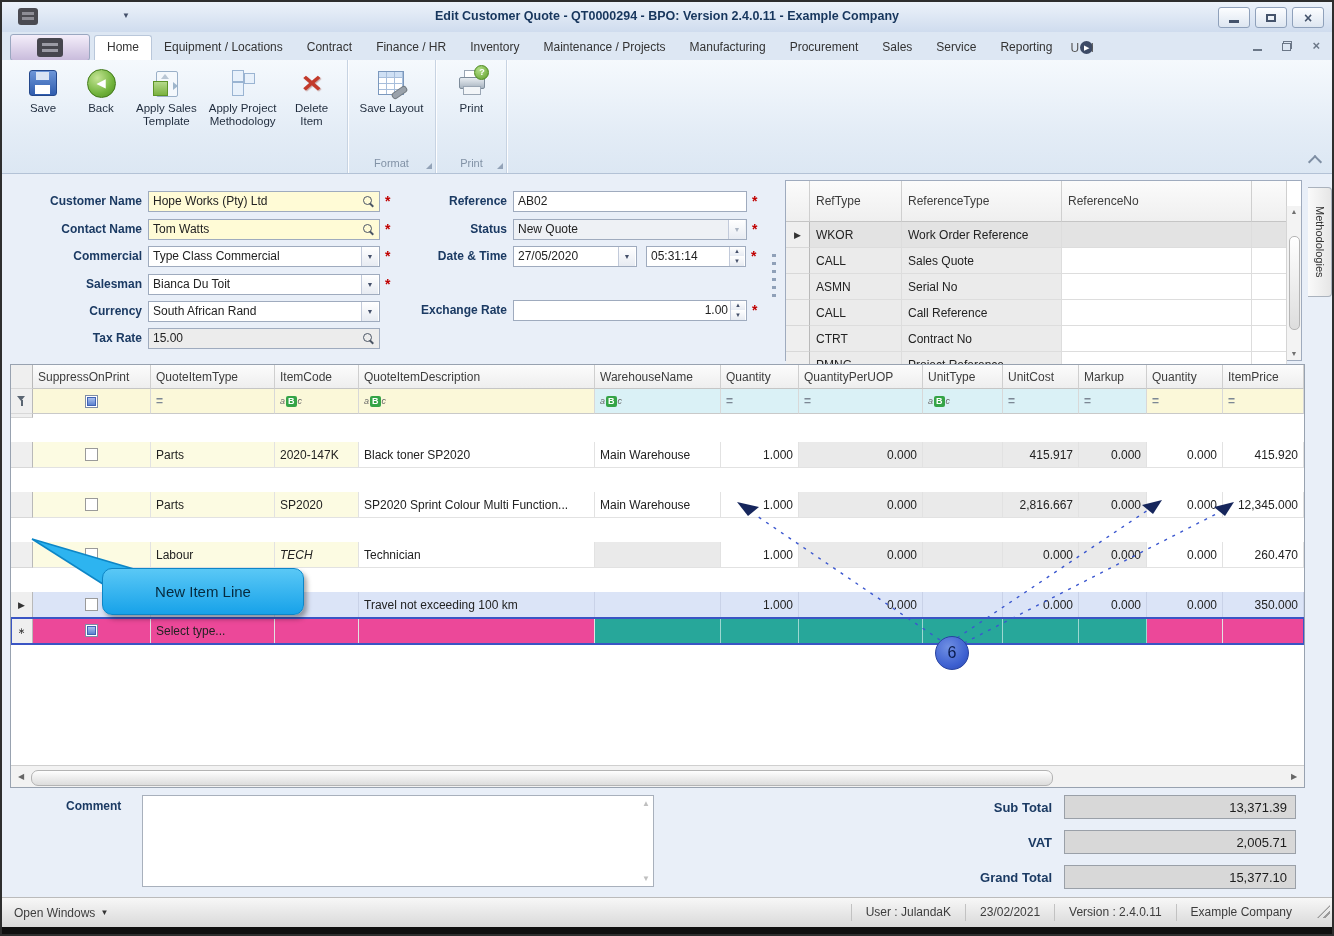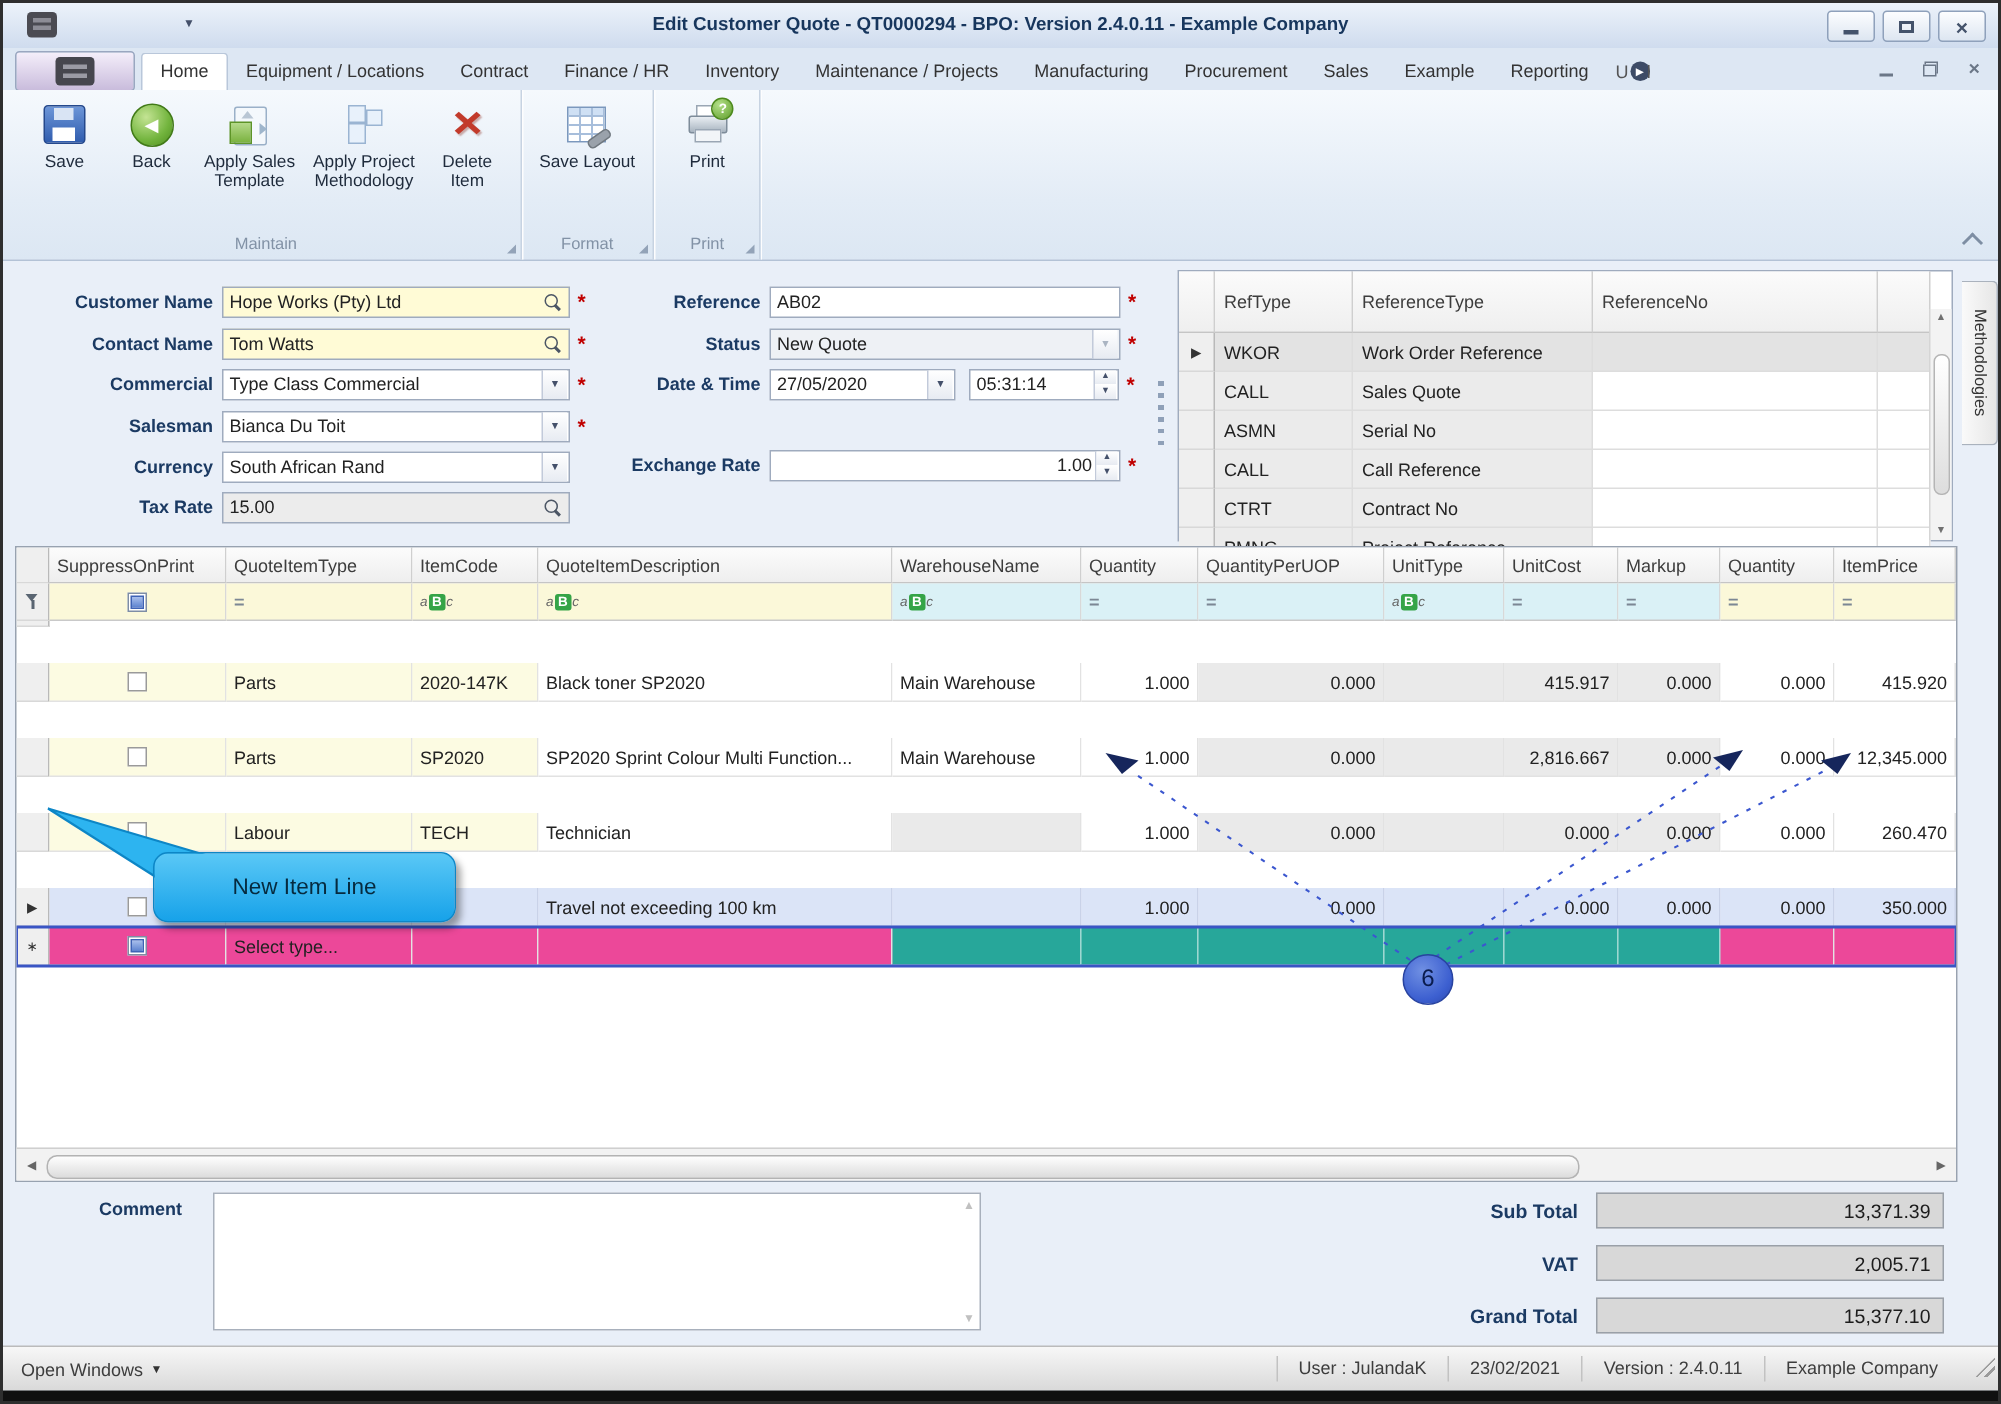--- a/index.html
+++ b/index.html
@@ -228,21 +228,21 @@
     <div class="tab-strip" id="tab-strip">
         <div class="tab active">Home</div>
         <div class="tab">Equipment / Locations</div>
         <div class="tab">Contract</div>
         <div class="tab">Finance / HR</div>
         <div class="tab">Inventory</div>
         <div class="tab">Maintenance / Projects</div>
         <div class="tab">Manufacturing</div>
         <div class="tab">Procurement</div>
         <div class="tab">Sales</div>
-        <div class="tab">Example</div>
+        <div class="tab">Service</div>
         <div class="tab">Reporting</div>
         <div class="tab tab-overflow">
           <span>U</span>
           <span class="play-circle">▶</span>
           <span>l</span>
         </div>
       </div>
     <div class="mdi-btns">
       <div class="mdi-min"></div>
       <div class="mdi-restore"></div>
@@ -289,21 +289,20 @@
             </div>
             <div class="rb-label">Apply Project<br>Methodology</div>
           </div>
           <div class="rb-btn">
             <div class="rb-ic">
               <div class="i-del">×</div>
             </div>
             <div class="rb-label">Delete<br>Item</div>
           </div>
         </div>
-        <div class="rb-gl">Maintain<span class="launcher"></span></div>
       </div>
       <div class="rb-group">
         <div class="rb-row">
           <div class="rb-btn">
             <div class="rb-ic">
               <div class="i-sl">
                 <div class="tbl"></div>
                 <div class="wr"></div>
               </div>
             </div>
@@ -593,21 +592,21 @@
           <div class="gc d-g tr" style="width: 68px; flex: 0 0 68px;">0.000</div>
           <div class="gc d-w tr" style="width: 76px; flex: 0 0 76px;">0.000</div>
           <div class="gc d-w tr" style="width: 81px; flex: 0 0 81px;">12,345.000</div>
         </div>
         <div class="grow gdata">
           <div class="rh"></div>
           <div class="gc d-y ctr" style="width: 118px; flex: 0 0 118px;">
             <div class="cb plain"></div>
           </div>
           <div class="gc d-y" style="width: 124px; flex: 0 0 124px;">Labour</div>
-          <div class="gc d-y" style="width: 84px; flex: 0 0 84px;">TECH</div>
+          <div class="gc d-y" style="width: 84px; flex: 0 0 84px; font-style: italic;">TECH</div>
           <div class="gc d-w" style="width: 236px; flex: 0 0 236px;">Technician</div>
           <div class="gc d-g" style="width: 126px; flex: 0 0 126px;"></div>
           <div class="gc d-w tr" style="width: 78px; flex: 0 0 78px;">1.000</div>
           <div class="gc d-g tr" style="width: 124px; flex: 0 0 124px;">0.000</div>
           <div class="gc d-g" style="width: 80px; flex: 0 0 80px;"></div>
           <div class="gc d-g tr" style="width: 76px; flex: 0 0 76px;">0.000</div>
           <div class="gc d-g tr" style="width: 68px; flex: 0 0 68px;">0.000</div>
           <div class="gc d-w tr" style="width: 76px; flex: 0 0 76px;">0.000</div>
           <div class="gc d-w tr" style="width: 81px; flex: 0 0 81px;">260.470</div>
         </div>

